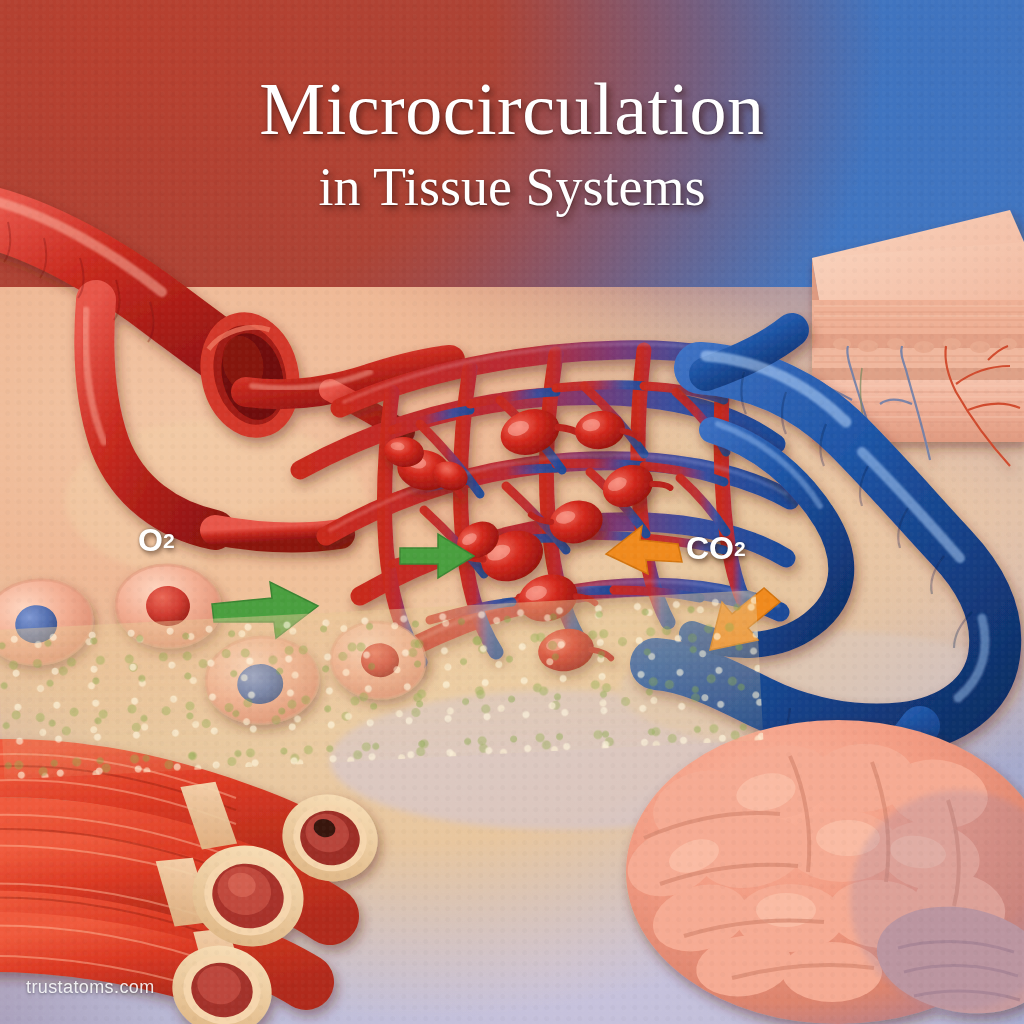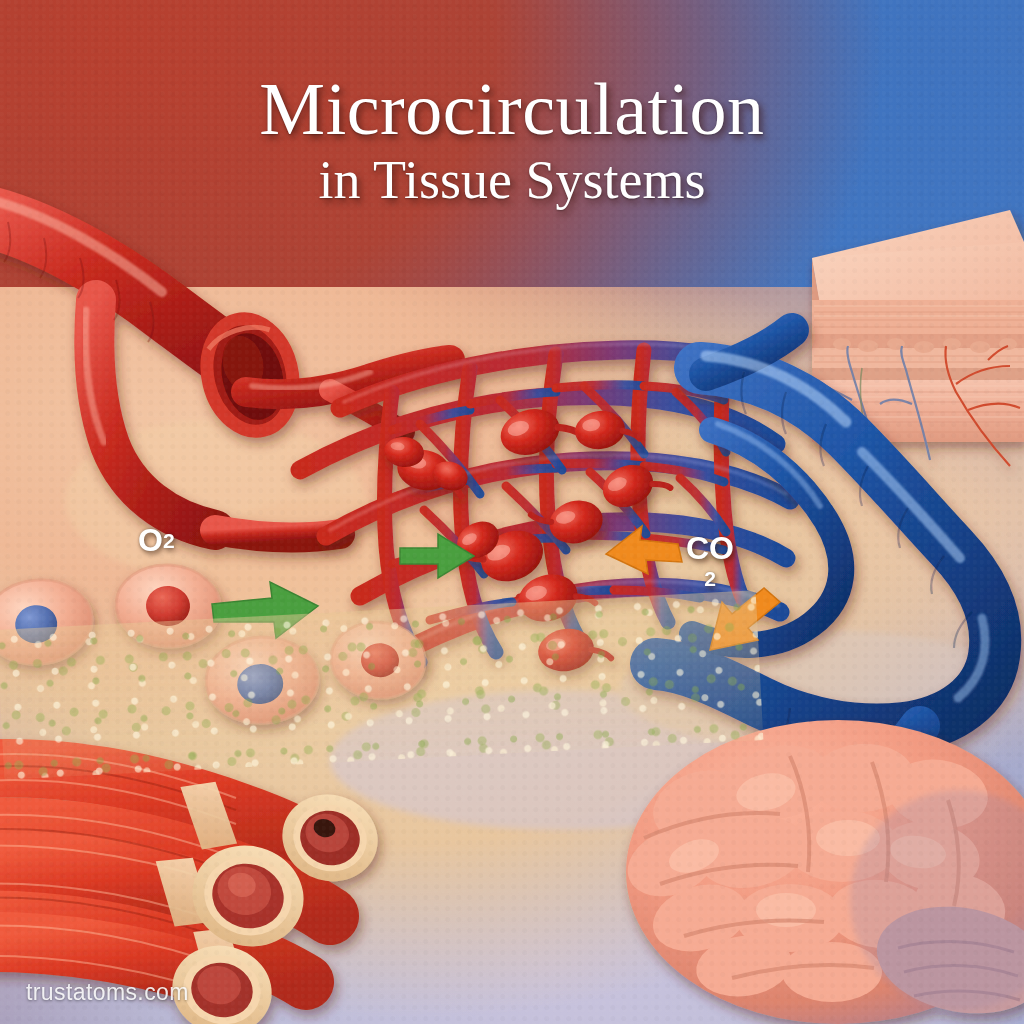--- a/index.html
+++ b/index.html
@@ -65,21 +65,21 @@
 
   
   .title-wrap {
     position: absolute; left: 0; right: 0; top: 72px;
     text-align: center;
     font-family: "Liberation Serif", "DejaVu Serif", serif;
     color: #ffffff;
     text-shadow: 3px 4px 7px rgba(60,20,15,.62), 0 1px 2px rgba(0,0,0,.35);
   }
   .title-main { font-size: 74px; line-height: 1.0; letter-spacing: .5px; }
-  .title-sub  { font-size: 54px; line-height: 1.18; margin-top: 3px; }
+  .title-sub  { font-size: 54px; line-height: 1.18; margin-top: 10px; }
 
   
   .vessel-layer { position: absolute; inset: 0; }
   .vessel-layer svg { position: absolute; inset: 0; width: 1024px; height: 1024px; }
 
   
   .banner {
     position: absolute;
     display: flex; align-items: center;
     font-weight: bold;
@@ -88,29 +88,29 @@
     text-shadow: 2px 3px 5px rgba(50,25,10,.6), 0 0 3px rgba(0,0,0,.3);
   }
   .banner .glow {
     position: absolute; top: 50%; transform: translateY(-50%);
     border-radius: 28px;
     filter: blur(11px);
     z-index: -1;
   }
   #o2-banner { left: 138px; top: 522px; font-size: 32px; }
   #o2-banner .glow { left: -22px; width: 330px; height: 56px; background: rgba(122,170,60,.52); }
-  #co2-banner { left: 686px; top: 530px; font-size: 32px; flex-direction: column; }
+  #co2-banner { left: 686px; top: 530px; font-size: 32px; }
   #co2-banner .glow { left: -72px; width: 330px; height: 60px; background: rgba(226,134,30,.55); }
 
   .sub { font-size: .66em; vertical-align: sub; }
 
   
   .watermark {
-    position: absolute; left: 26px; bottom: 18px;
-    font-size: 23px; color: rgba(255,255,255,.88);
+    position: absolute; left: 26px; bottom: 26px;
+    font-size: 18px; color: rgba(255,255,255,.88);
     letter-spacing: .4px;
     text-shadow: 0 1px 3px rgba(0,0,0,.45);
   }
 </style>
 </head>
 <body>
 
 <div id="stage">
 
   <div class="bg-base"></div>

